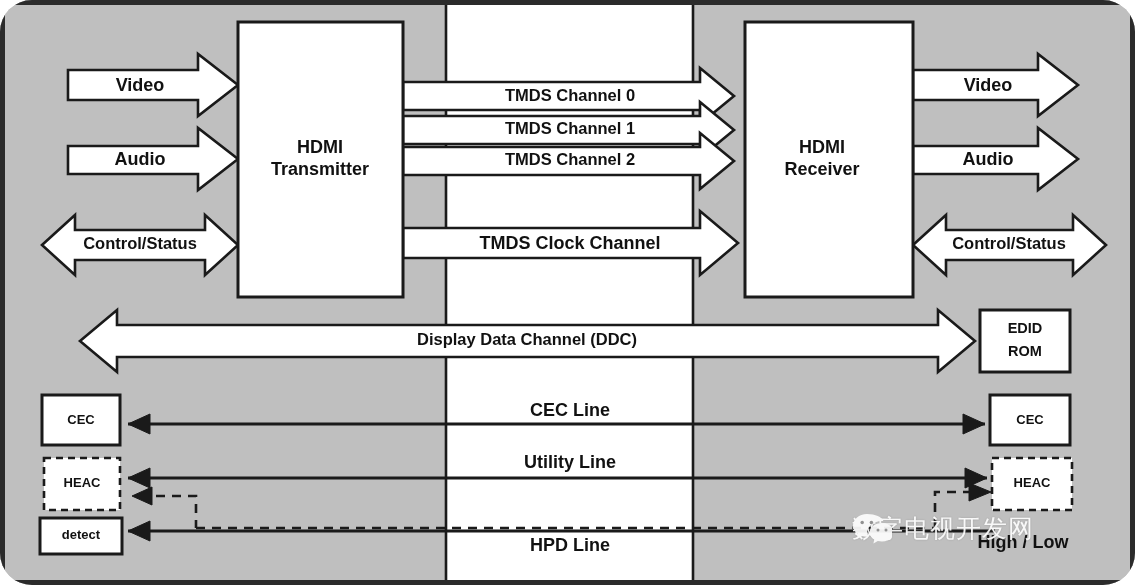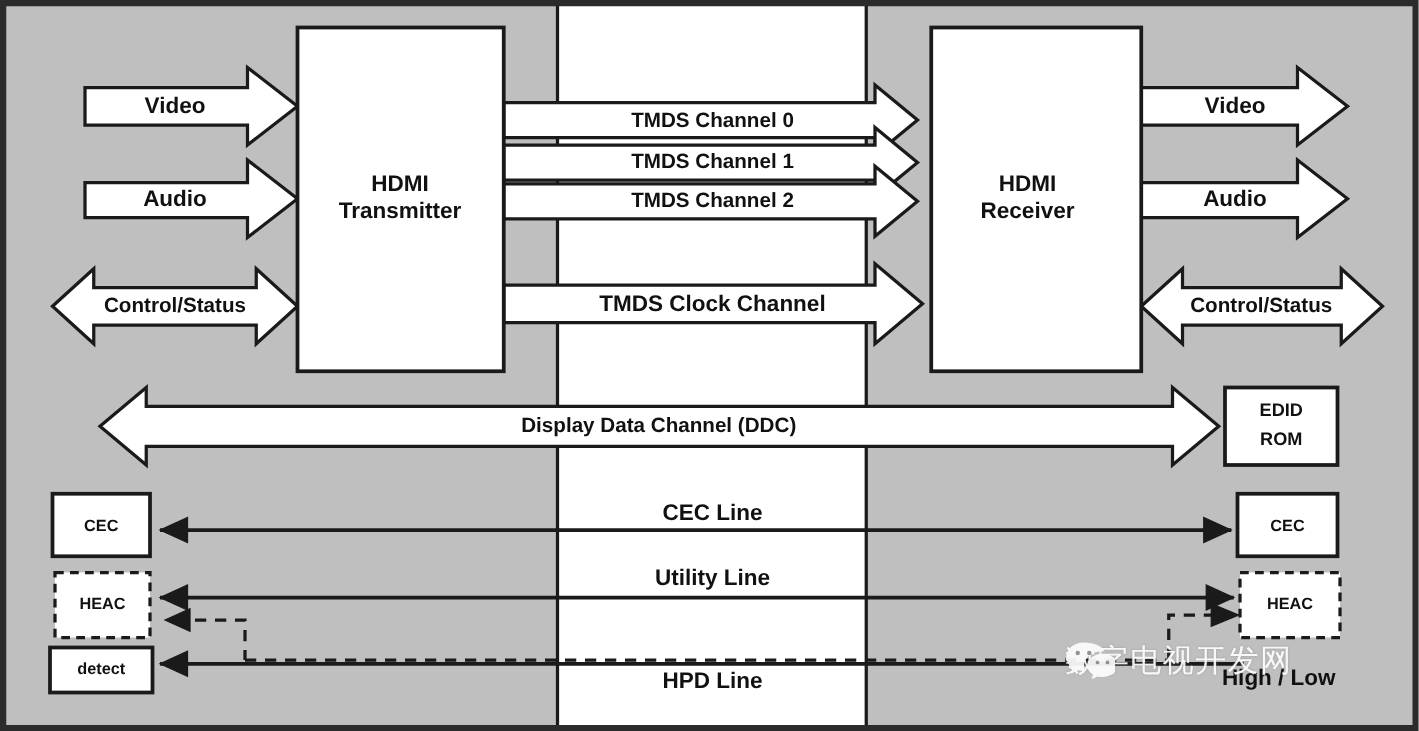--- a/index.html
+++ b/index.html
@@ -3,20 +3,21 @@
 <meta charset="utf-8">
 <style>
   html,body{margin:0;padding:0;background:#ffffff;}
   body{font-family:"Liberation Sans","DejaVu Sans",sans-serif;}
   #stage{
     position:relative;
     width:1135px;height:585px;
     overflow:hidden;
     background:#bfbfbf;
     box-sizing:border-box;
+    border-radius:32px;
   }
   #stage svg{position:absolute;left:0;top:0;}
   .wm{
     position:absolute;
     left:852px; top:512px;
     display:flex; align-items:center; gap:6px;
     pointer-events:none;
     opacity:.93;
   }
   .wm-txt{

